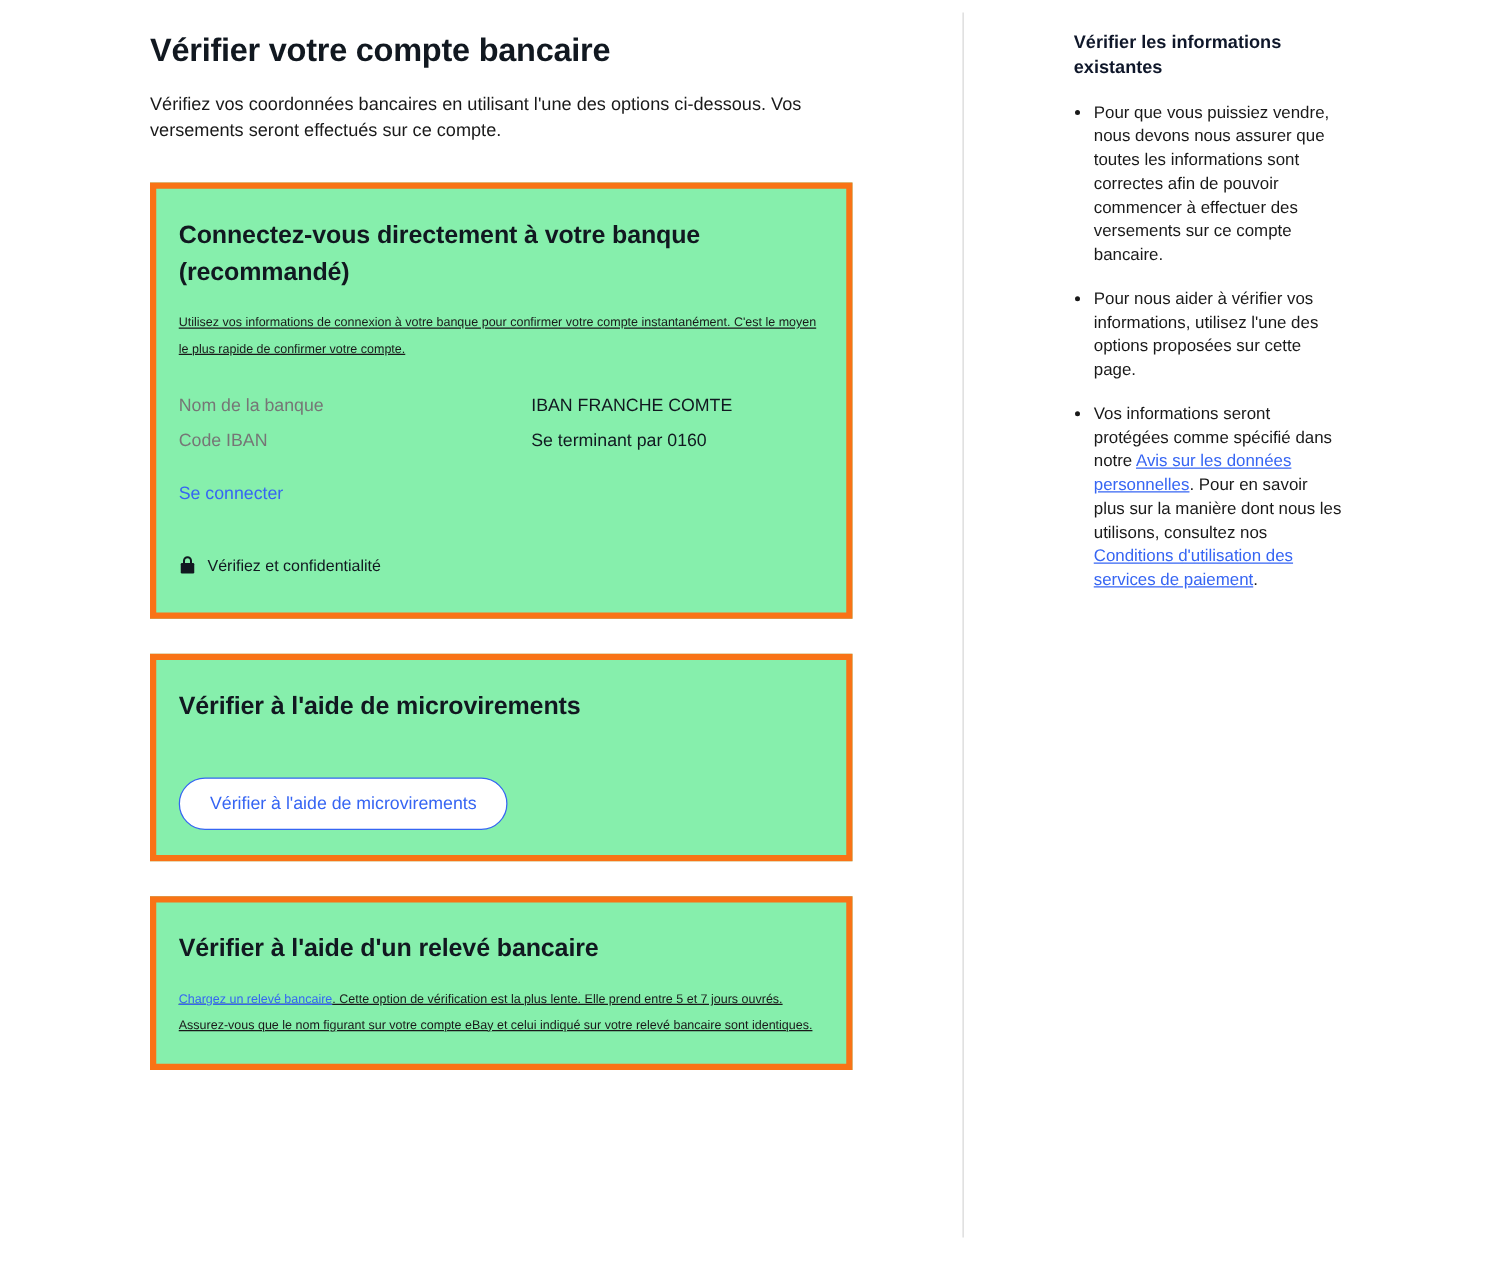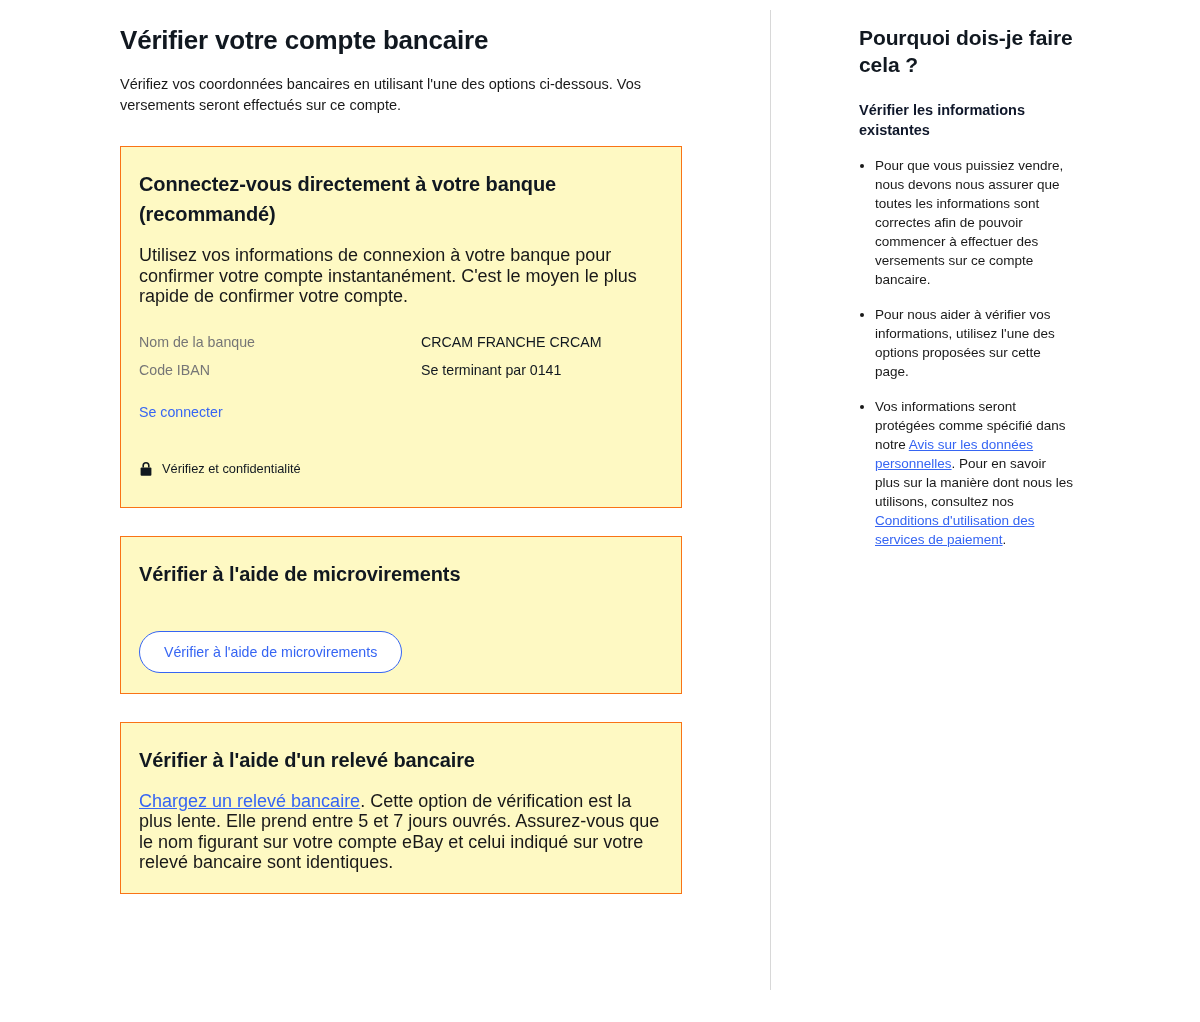--- a/index.html
+++ b/index.html
@@ -42,38 +42,39 @@
     color: #111820;
   }
   p.intro {
     font-size: 14.5px;
     line-height: 21px;
     margin: 0 0 30px 0;
     color: #191919;
     width: 560px;
   }
   .card {
-    border: 1px solid #f97316;
-    background: #fef9c3;
+    border: 5px solid #f97316;
+    background: #86efac;
     margin-bottom: 28px;
     padding: 22px 18px 20px 18px;
   }
   .card h2 {
     font-size: 20px;
     line-height: 30px;
     font-weight: bold;
     margin: 0 0 16px 0;
     letter-spacing: -0.1px;
     color: #111820;
   }
   .card p.body {
-    font-size: 18px;
+    font-size: 10px;
     line-height: 20.5px;
     margin: 0;
     color: #191919;
+    text-decoration: underline;
   }
   
   .detail-table {
     margin-top: 26px;
     width: 100%;
   }
   .detail-row {
     display: flex;
     margin-bottom: 9px;
   }
@@ -174,25 +175,25 @@
     <h1 class="page-title">Vérifier votre compte bancaire</h1>
     <p class="intro">Vérifiez vos coordonnées bancaires en utilisant l'une des options ci-dessous. Vos versements seront effectués sur ce compte.</p>
 
     <div class="card card-sp1">
       <h2>Connectez-vous directement à votre banque (recommandé)</h2>
       <p class="body">Utilisez vos informations de connexion à votre banque pour confirmer votre compte instantanément. C'est le moyen le plus rapide de confirmer votre compte.</p>
 
       <div class="detail-table">
         <div class="detail-row">
           <div class="detail-label">Nom de la banque</div>
-          <div class="detail-value">CRCAM FRANCHE CRCAM</div>
+          <div class="detail-value">IBAN FRANCHE COMTE</div>
         </div>
         <div class="detail-row">
           <div class="detail-label">Code IBAN</div>
-          <div class="detail-value">Se terminant par 0141</div>
+          <div class="detail-value">Se terminant par 0160</div>
         </div>
       </div>
 
       <a href="#" class="link connect-link">Se connecter</a>
 
       <div class="security-row">
         <span class="lock-icon">
           <svg width="14" height="16" viewBox="0 0 14 16" xmlns="http://www.w3.org/2000/svg">
             <path d="M3.4 6.6V4.6a3.6 3.6 0 0 1 7.2 0v2h-1.6v-2a2 2 0 0 0-4 0v2z" fill="#111820"></path>
             <rect x="1.6" y="6.4" width="10.8" height="8.4" rx="1" fill="#111820"></rect>
@@ -208,21 +209,20 @@
     </div>
 
     <div class="card">
       <h2>Vérifier à l'aide d'un relevé bancaire</h2>
       <p class="body"><a href="#" class="inline-underline">Chargez un relevé bancaire</a><span>. Cette option de vérification est la plus lente. Elle prend entre 5 et 7 jours ouvrés. Assurez-vous que le nom figurant sur votre compte eBay et celui indiqué sur votre relevé bancaire sont identiques.</span></p>
     </div>
 
   </div>
 
   <div class="aside">
-    <h2>Pourquoi dois-je faire cela ?</h2>
     <h3>Vérifier les informations existantes</h3>
     <ul class="aside-list">
       <li>Pour que vous puissiez vendre, nous devons nous assurer que toutes les informations sont correctes afin de pouvoir commencer à effectuer des versements sur ce compte bancaire.</li>
       <li>Pour nous aider à vérifier vos informations, utilisez l'une des options proposées sur cette page.</li>
       <li><span>Vos informations seront protégées comme spécifié dans notre </span><a href="#" class="inline-underline">Avis sur les données personnelles</a><span>. Pour en savoir plus sur la manière dont nous les utilisons, consultez nos </span><a href="#" class="inline-underline">Conditions d'utilisation des services de paiement</a><span>.</span></li>
     </ul>
   </div>
 
 </div>
 

